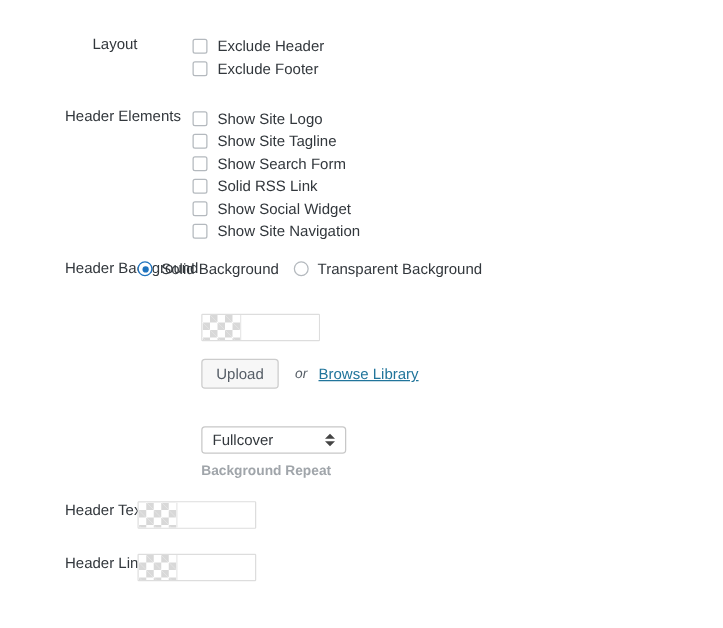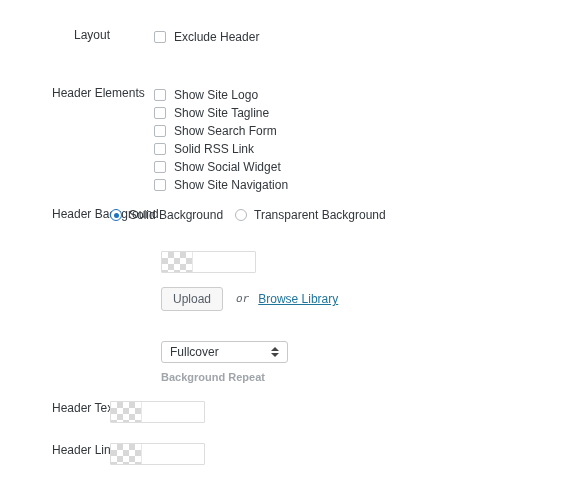--- a/index.html
+++ b/index.html
@@ -154,34 +154,33 @@
     background: #f7f7f7;
     border: 1px solid #cccccc;
     border-radius: 3px;
     white-space: nowrap;
   }
   .or-text {
     font-style: italic;
     font-size: 11px;
     color: #555d66;
     margin: 0 9px 0 13px;
-    font-family: Liberation Mono, monospace;
   }
   .link {
     font-size: 12px;
     color: #21759b;
     text-decoration: underline;
   }
 
   
   .select-box {
     position: relative;
     display: inline-block;
     box-sizing: border-box;
-    width: 127px;
+    width: 116px;
     height: 22px;
     border: 1px solid #c8c8c8;
     border-radius: 3px;
     background: #ffffff;
   }
   .select-value {
     position: absolute;
     left: 8px;
     top: 0;
     line-height: 20px;
@@ -237,20 +236,24 @@
 
 <div class="form">
 
   <div class="blk row" id="blk-layout">
     <div class="row-label">Layout</div>
     <div class="row-control">
       <div class="check-line">
         <span class="cbox"></span>
         <span class="check-text">Exclude Header</span>
       </div>
+      <div class="check-line">
+        <span class="cbox"></span>
+        <span class="check-text">Exclude Footer</span>
+      </div>
     </div>
   </div>
 
   <div class="blk row" id="blk-header-elems">
     <div class="row-label">Header Elements</div>
     <div class="row-control">
       <div class="check-line">
         <span class="cbox"></span>
         <span class="check-text">Show Site Logo</span>
       </div>

